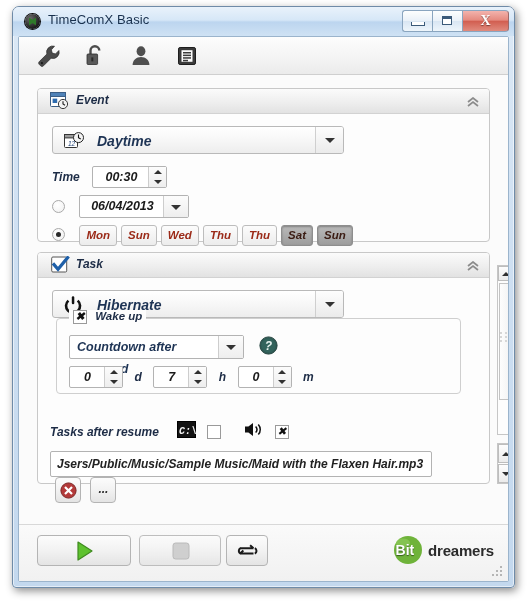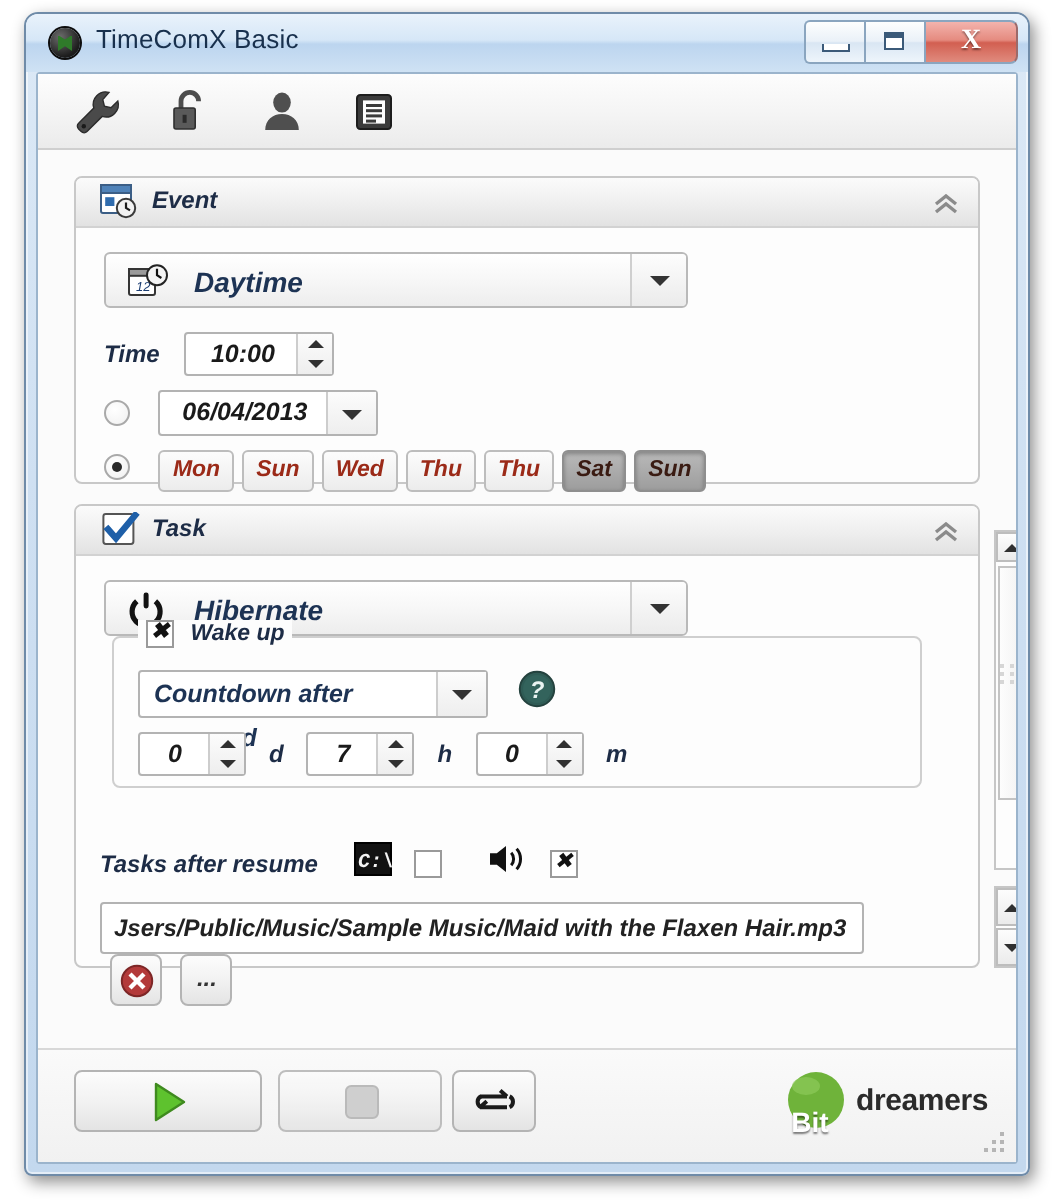--- a/index.html
+++ b/index.html
@@ -294,21 +294,21 @@
               </span>
               <span class="cb-label">Daytime</span>
               <span class="cb-arrowbox">
                 <i class="tri-down"></i>
               </span>
             </div>
 
             <div style="position:absolute;left:14px;top:52px;">
               <span style="font-size:12px;font-weight:bold;color:#1d2c46;vertical-align:middle;display:inline-block;width:36px;">Time</span>
               <span class="spin" style="width:75px;">
-                <span class="val">10:00</span>
+                <span class="val">00:30</span>
                 <span class="arrows">
                   <span class="up">
                       <i class="sp-tri-u"></i>
                     </span>
                   <span class="dn">
                       <i class="sp-tri-d"></i>
                     </span>
                 </span>
               </span>
             </div>
@@ -506,21 +506,21 @@
           </svg>
         </div>
 
         <div style="position:absolute;right:14px;top:10px;height:30px;">
           <span style="position:relative;display:inline-block;vertical-align:middle;">
             <svg width="34" height="30" viewBox="0 0 34 30" style="vertical-align:middle;">
               <circle cx="15" cy="15" r="14" fill="#6fb33a"></circle>
               <path d="M15 1a14 14 0 0 1 0 28 14 14 0 0 0 0-28z" fill="#3f7a22"></path>
               <ellipse cx="10" cy="8" rx="7" ry="4.5" fill="#8fcc5c" opacity=".65"></ellipse>
             </svg>
-            <span style="position:absolute;left:3px;top:18px;font-size:14px;font-weight:bold;color:#ffffff;
+            <span style="position:absolute;left:3px;top:7px;font-size:14px;font-weight:bold;color:#ffffff;
                          text-shadow:0 1px 1px rgba(0,0,0,.5);font-family:'Liberation Sans',sans-serif;text-align:right;">Bit</span>
           </span>
           <span style="display:inline-block;vertical-align:middle;font-size:15px;font-weight:bold;color:#2b2b2b;margin-left:-3px;letter-spacing:-.2px;">dreamers</span>
         </div>
 
         <div class="grip">
           <i style="left:9px;top:1px"></i>
           <i style="left:5px;top:5px"></i>
             <i style="left:9px;top:5px"></i>
           <i style="left:1px;top:9px"></i>

